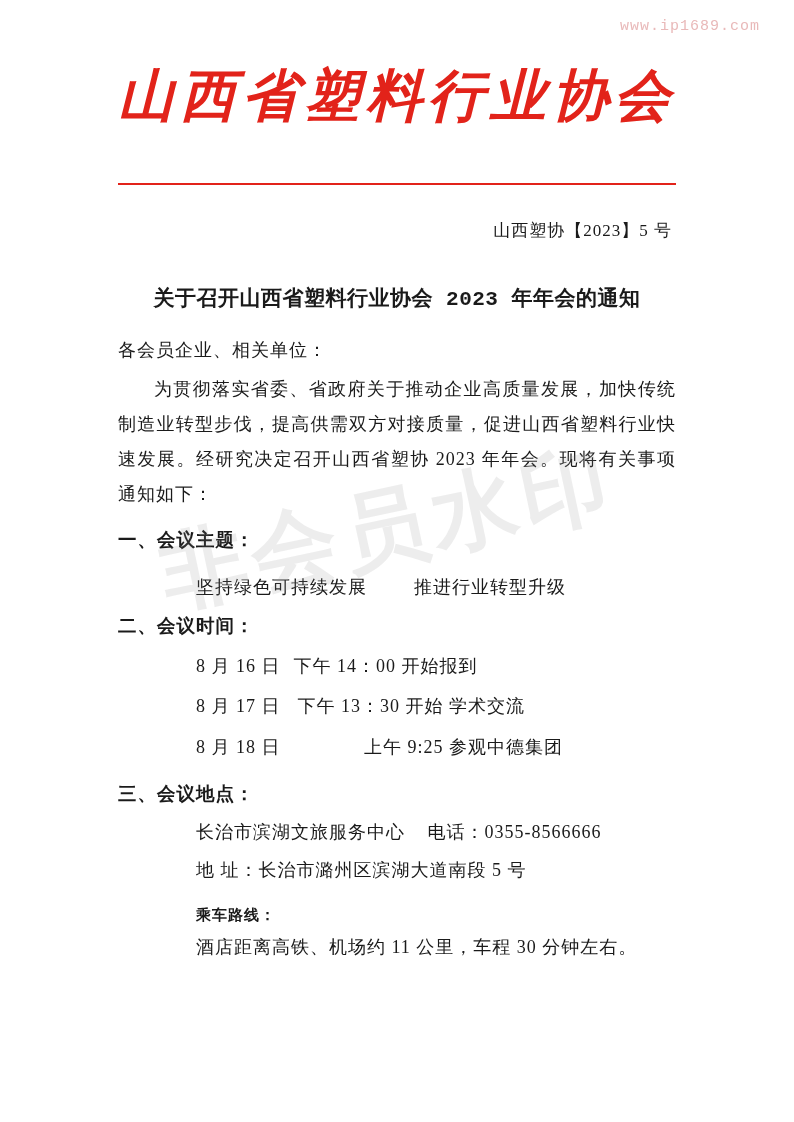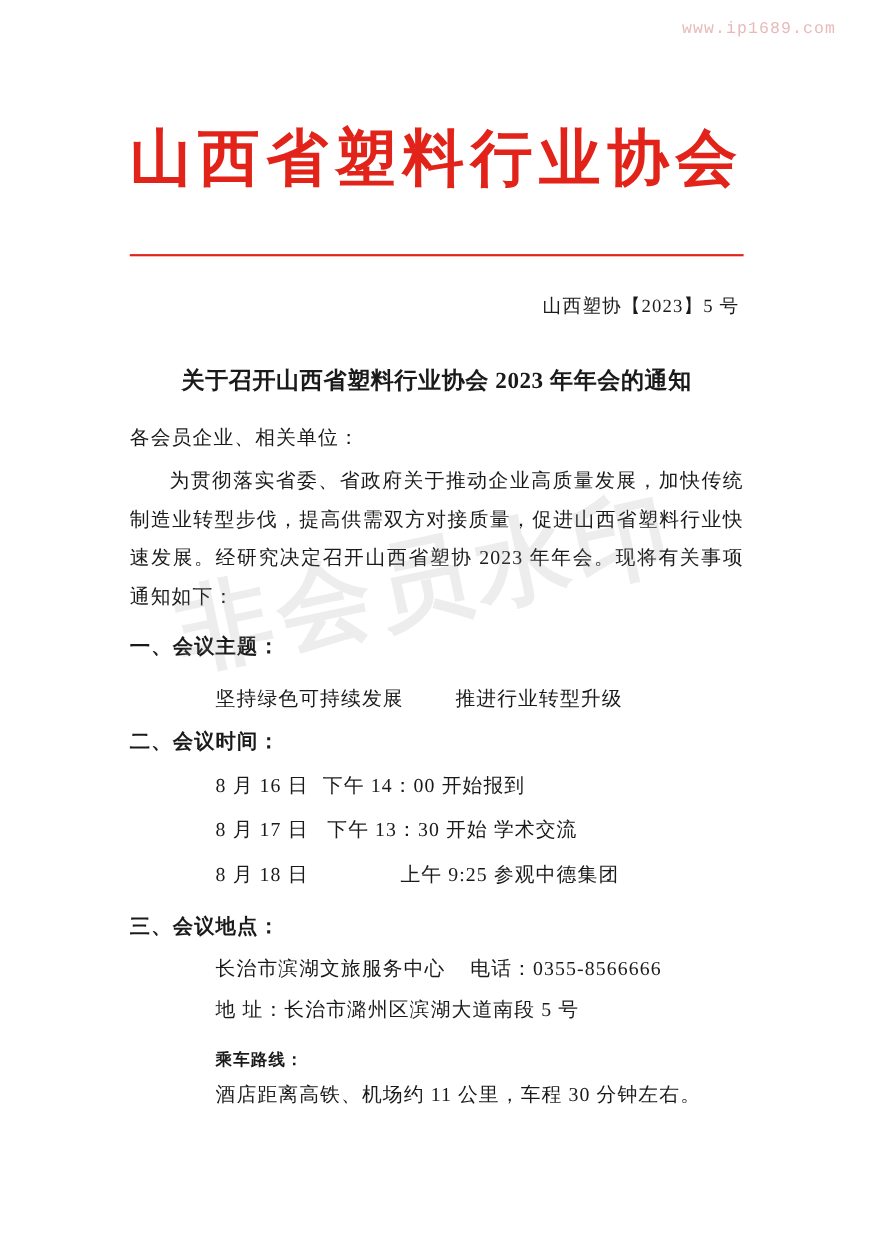--- a/index.html
+++ b/index.html
@@ -50,21 +50,22 @@
     white-space: nowrap;
     letter-spacing: 6px;
     pointer-events: none;
     user-select: none;
     z-index: 5;
   }
 
   
   .letterhead {
     text-align: center;
-    padding-top: 110px;
+    padding-top: 62px;
+    font-style: italic;
   }
   .letterhead-title {
     font-family: "Liberation Sans", "DejaVu Sans", sans-serif;
     font-weight: 700;
     font-size: 56px;
     letter-spacing: 6px;
     color: #e2231a;
     line-height: 1.2;
     white-space: nowrap;
   }
@@ -81,21 +82,21 @@
     text-align: right;
     font-size: 17px;
     letter-spacing: 1px;
     padding-right: 4px;
   }
 
   
   .doc-title {
     margin-top: 42px;
     text-align: center;
-    font-family: Liberation Serif, serif;
+    font-family: Liberation Mono, monospace;
     font-weight: 700;
     font-size: 21px;
     letter-spacing: 0.5px;
   }
 
   
   .salutation {
     margin-top: 26px;
     font-size: 18px;
     letter-spacing: 1px;

